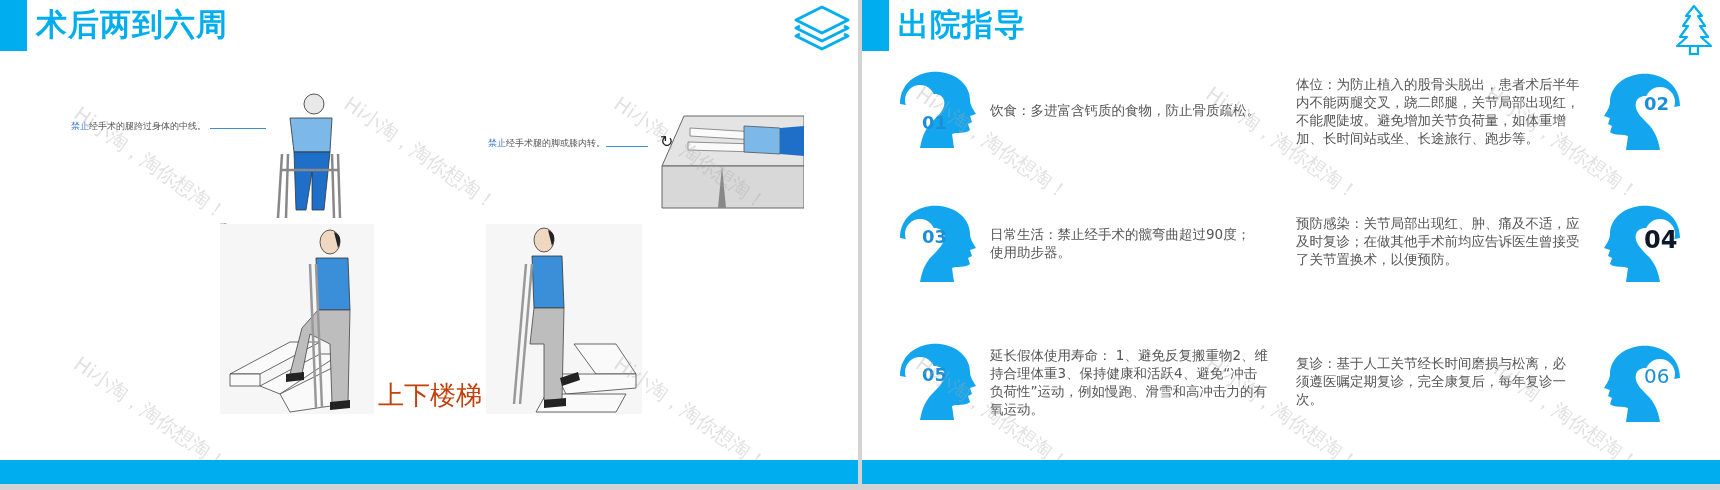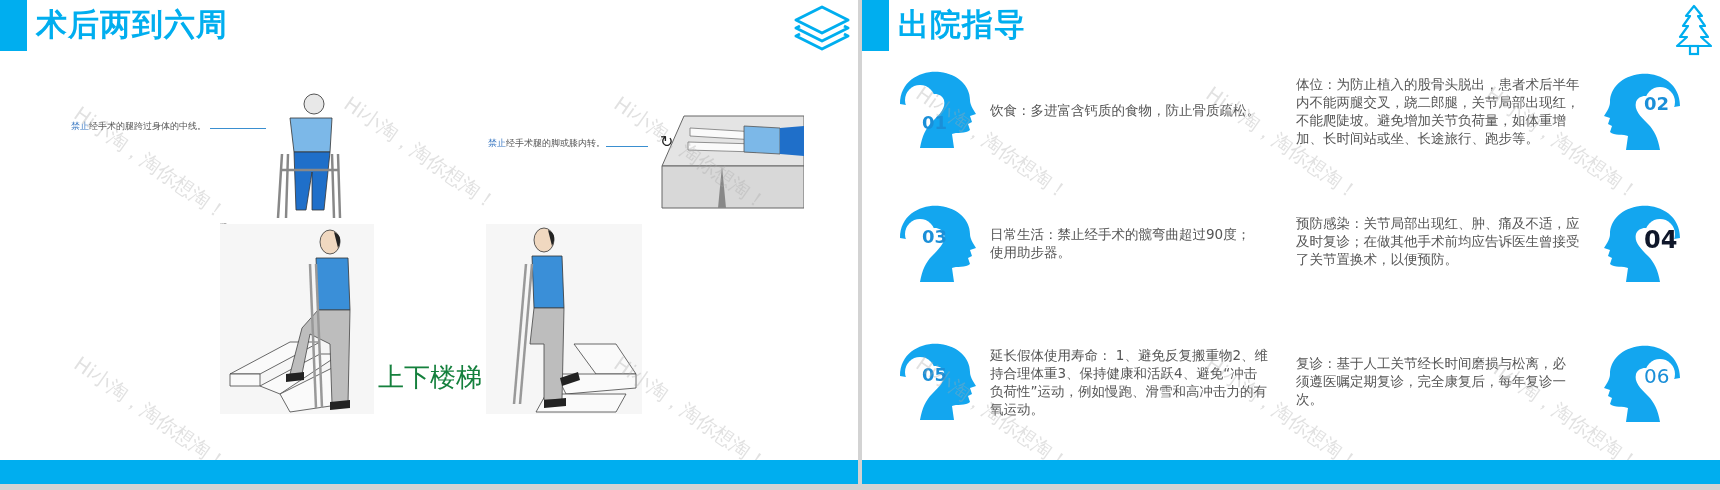--- a/index.html
+++ b/index.html
@@ -13,21 +13,21 @@
   .title-text { position: absolute; left: 36px; top: 4px; font-size: 31px; font-weight: bold; color: #00aeef; letter-spacing: 1px; }
   .footer-bar { position: absolute; left: 0; bottom: 0; width: 100%; height: 24px; background: #00aeef; }
   .corner-icon { position: absolute; top: 3px; }
   .watermark { position: absolute; color: rgba(170,170,170,0.35); font-size: 20px; transform: rotate(35deg); white-space: nowrap; pointer-events: none; }
 
   
   .illus { position: absolute; background: #f6f6f6; }
   .caption { position: absolute; font-size: 9px; color: #555; white-space: nowrap; }
   .caption .hl { color: #3a78c2; }
   .caption-line { position: absolute; height: 1px; background: #3a8fd0; }
-  .stairs-label { position: absolute; left: 378px; top: 360px; font-size: 26px; color: #15803d; font-family: Liberation Mono, monospace; }
+  .stairs-label { position: absolute; left: 378px; top: 378px; font-size: 26px; color: #c2410c; font-family: Liberation Mono, monospace; }
 
   
   .item { position: absolute; }
   .head { position: absolute; width: 80px; height: 78px; }
   .item-text { position: absolute; font-size: 13.5px; line-height: 18px; color: #555; }
 </style>
 </head>
 <body>
 
 <div class="stage">

